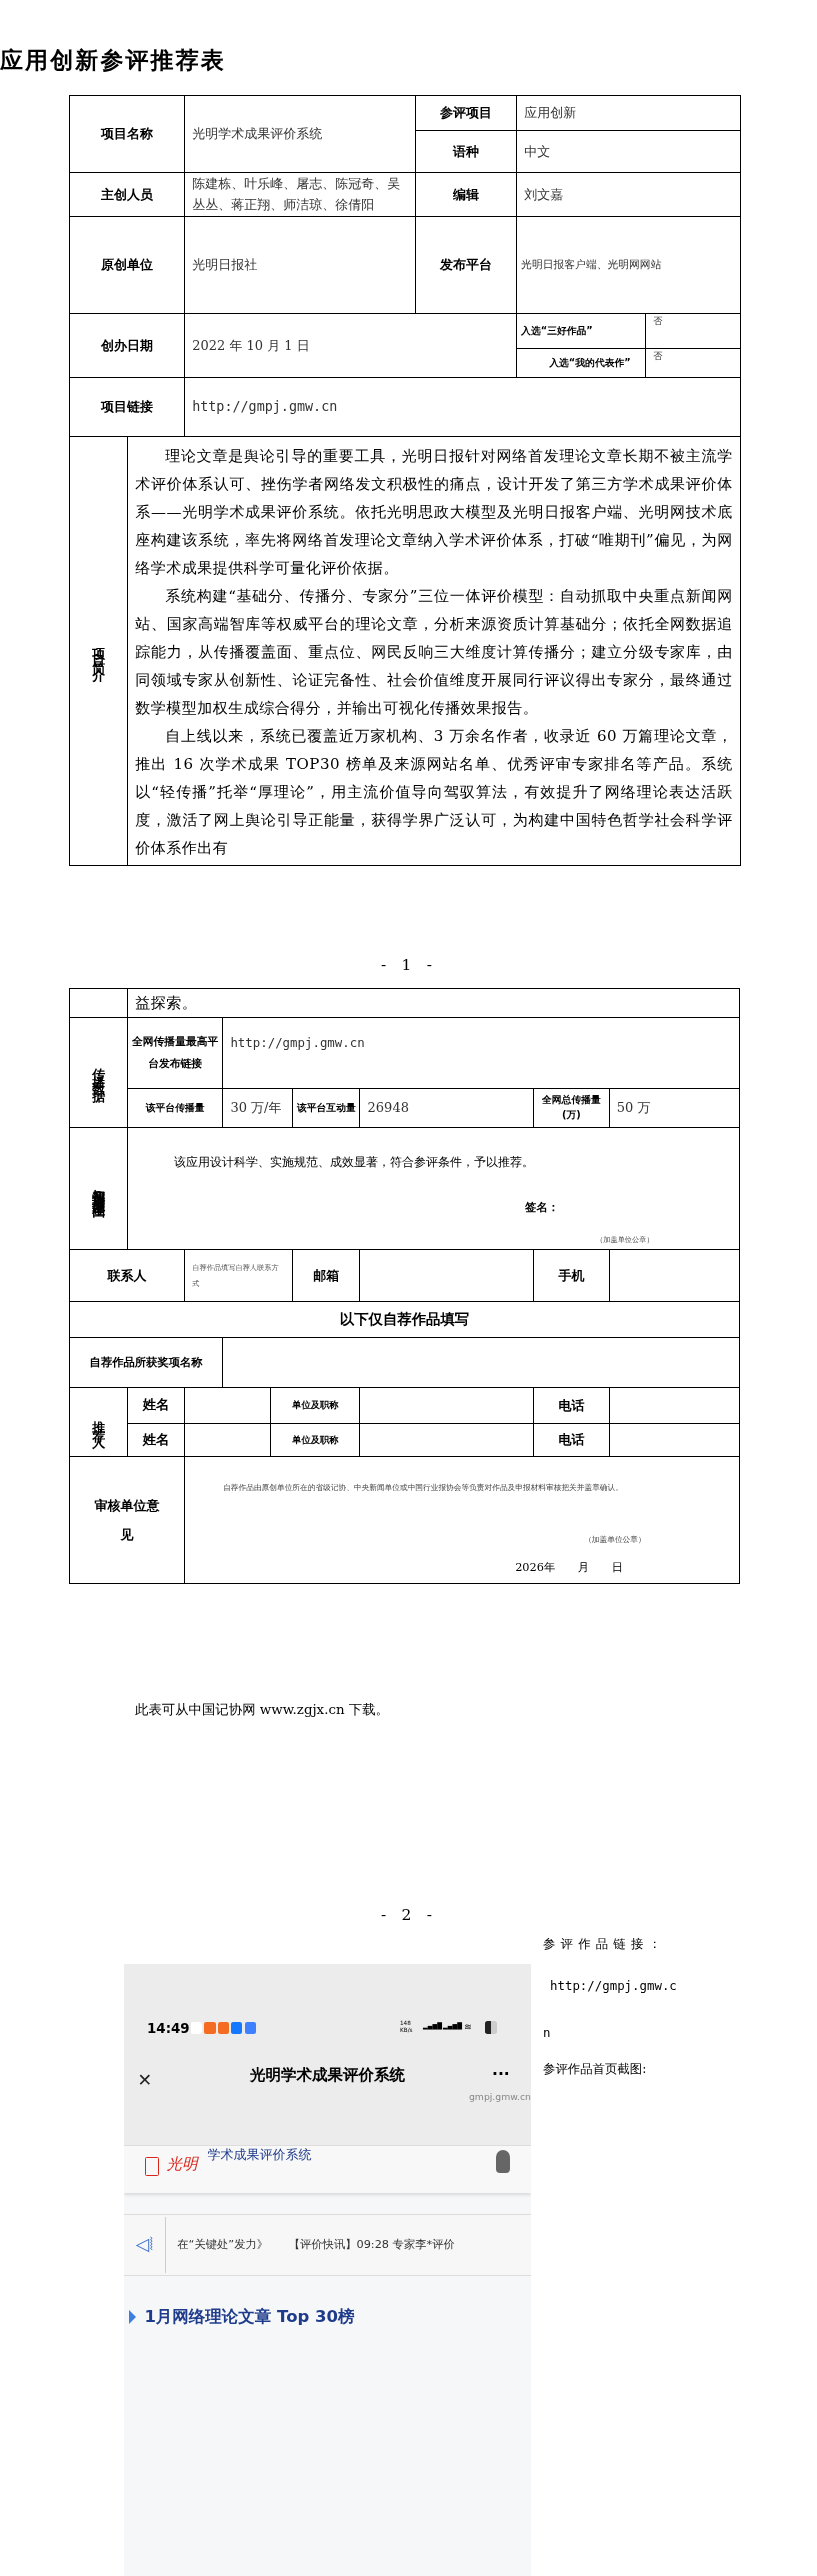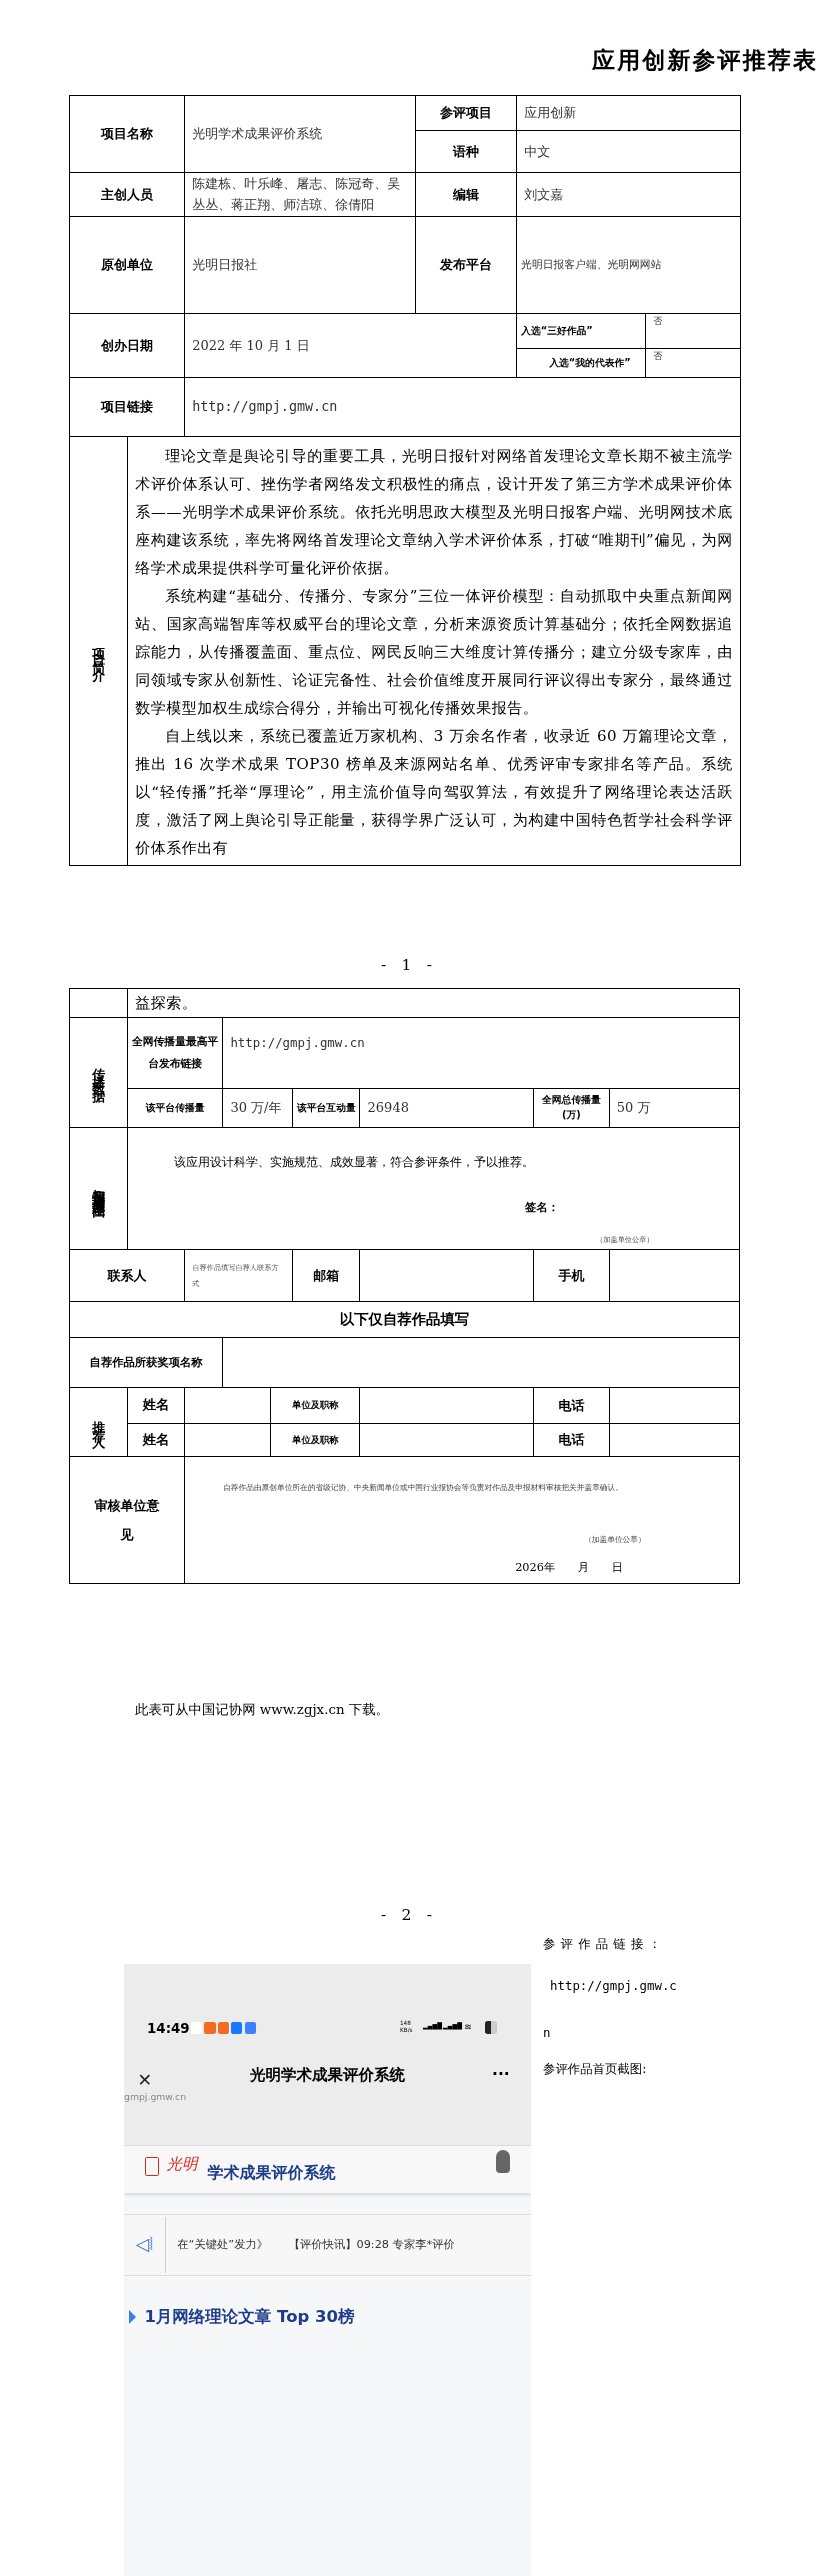--- a/index.html
+++ b/index.html
@@ -1,19 +1,19 @@
 <!DOCTYPE html>
 <html style="font-size:8.2px"><head>
 <meta charset="utf-8">
 <style>
   * { box-sizing: border-box; margin: 0; padding: 0; }
   html, body { background: #ffffff; }
   body { width: 818px; height: 3659px; position: relative; overflow: hidden; font-family: "DejaVu Serif", "Liberation Serif", serif; color: #000; }
   .abs { position: absolute; }
-  .title { left: 0; width: 818px; top: 45px; text-align: right; font-family: "DejaVu Sans", "Liberation Sans", sans-serif; font-weight: bold; font-size: 23px; letter-spacing: 2.1px; }
+  .title { left: 0; width: 818px; top: 45px; text-align: left; font-family: "DejaVu Sans", "Liberation Sans", sans-serif; font-weight: bold; font-size: 23px; letter-spacing: 2.1px; }
   table.form { position: absolute; left: 69px; width: 671px; border-collapse: collapse; table-layout: fixed; }
   table.form td { border: 0.5px solid #000; vertical-align: middle; font-size: 13px; line-height: 1.5; }
   table.form tr.thick td { border-top: 1px solid #000; }
   .lbl { font-family: "DejaVu Sans", "Liberation Sans", sans-serif; font-weight: bold; text-align: center; font-size: 14px; }
   .val { color: #333; padding: 0 7.2px; font-size: 13px; }
   .vert { writing-mode: vertical-rl; text-orientation: upright; letter-spacing: 7.2px; margin: 0 auto; }
   .intro p { font-size: 15px; line-height: 28px; text-indent: 2em; text-align: justify; letter-spacing: 0.5px; padding: 0 7.2px; }
   .pnum { left: 0; width: 818px; text-align: center; font-size: 15.5px; letter-spacing: 5.2px; }
   .small { font-size: 9.3px; }
   .mono { font-family: "DejaVu Sans Mono", "Liberation Mono", monospace; }
@@ -217,28 +217,28 @@
     </span>
     <span style="position:absolute;left:276px;top:56px;font-size:5.7px;line-height:6.7px;width:17.5px">148 KB/s</span>
     <span style="position:absolute;left:299px;top:58px;font-size:6.2px">▂▄▆█</span>
     <span style="position:absolute;left:319px;top:58px;font-size:6.2px">▂▄▆█</span>
     <span style="position:absolute;left:340px;top:57px;font-size:9.3px">≋</span>
     <span style="position:absolute;left:361px;top:57px;width:12.4px;height:13.4px;border-radius:2.6px;background:linear-gradient(90deg,#222 50%,#ccc 50%)"></span>
   </div>
   <div class="ph-nav" style="margin-top:-90px;margin-top:0;height:92px">
     <span style="position:absolute;left:13.4px;top:15.5px;font-size:17.5px;color:#222">✕</span>
     <span style="position:absolute;left:0;width:407px;top:11.3px;text-align:center;font-size:15.5px;font-weight:bold">光明学术成果评价系统</span>
-    <span style="position:absolute;left:0;width:407px;top:37px;text-align:left;font-size:9.3px;color:#888">gmpj.gmw.cn</span>
+    <span style="position:absolute;left:0;width:407px;top:37px;text-align:right;font-size:9.3px;color:#888">gmpj.gmw.cn</span>
     <span style="position:absolute;left:368px;top:11.3px;font-size:15.5px;font-weight:bold">···</span>
   </div>
   <div class="ph-card">
     <div style="height:47px;position:relative">
       <span style="position:absolute;left:7.2px;top:11.3px;width:14.4px;height:18.5px;border:1.5px solid #d8261c;border-radius:1.5px"></span>
       <span style="position:absolute;left:29px;top:8.2px;font-size:15.5px;color:#d8261c;font-style:italic;font-family:'DejaVu Serif',serif">光明</span>
-      <span style="position:absolute;left:70px;top:17px;font-size:16px;color:#1f3c8c;font-weight:bold">学术成果评价系统</span>
+      <span style="position:absolute;left:70px;top:0;font-size:13px;color:#1f3c8c;font-weight:normal">学术成果评价系统</span>
       <span style="position:absolute;right:7.2px;top:4.1px;width:14.4px;height:23px;background:#666;border-radius:7.2px 7.2px 4.1px 4.1px"></span>
     </div>
   </div>
   <div class="ticker">
     <span style="width:42px;height:56px;display:flex;align-items:center;justify-content:center;border-right:0.5px solid #ccc;margin-right:11.3px;color:#3d6fc8;font-size:17.5px">◁⦚</span>
     <span style="margin-right:20.6px">在“关键处”发力》</span>
     <span>【评价快讯】09:28 专家李*评价</span>
   </div>
   <div style="margin-top:30px" class="sec-title">1月网络理论文章 Top 30榜</div>
 

